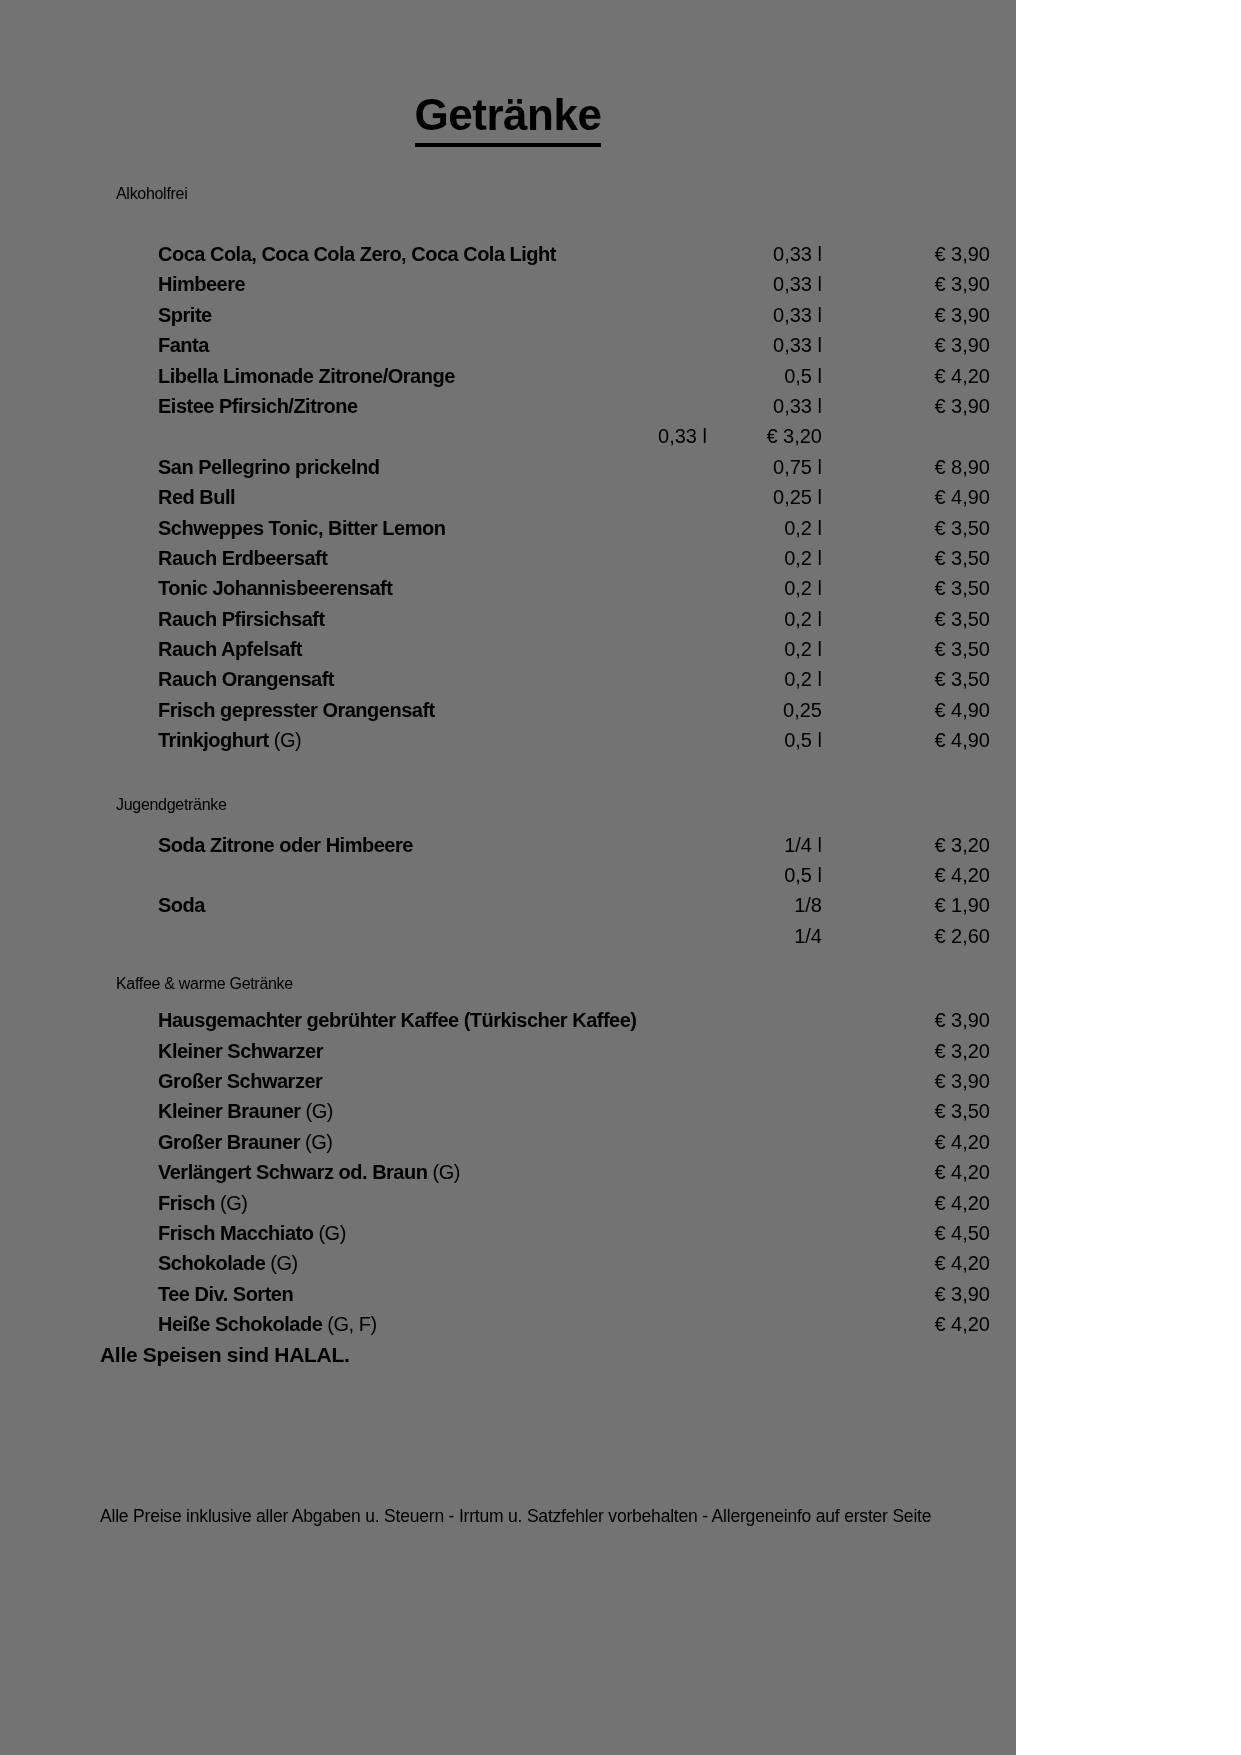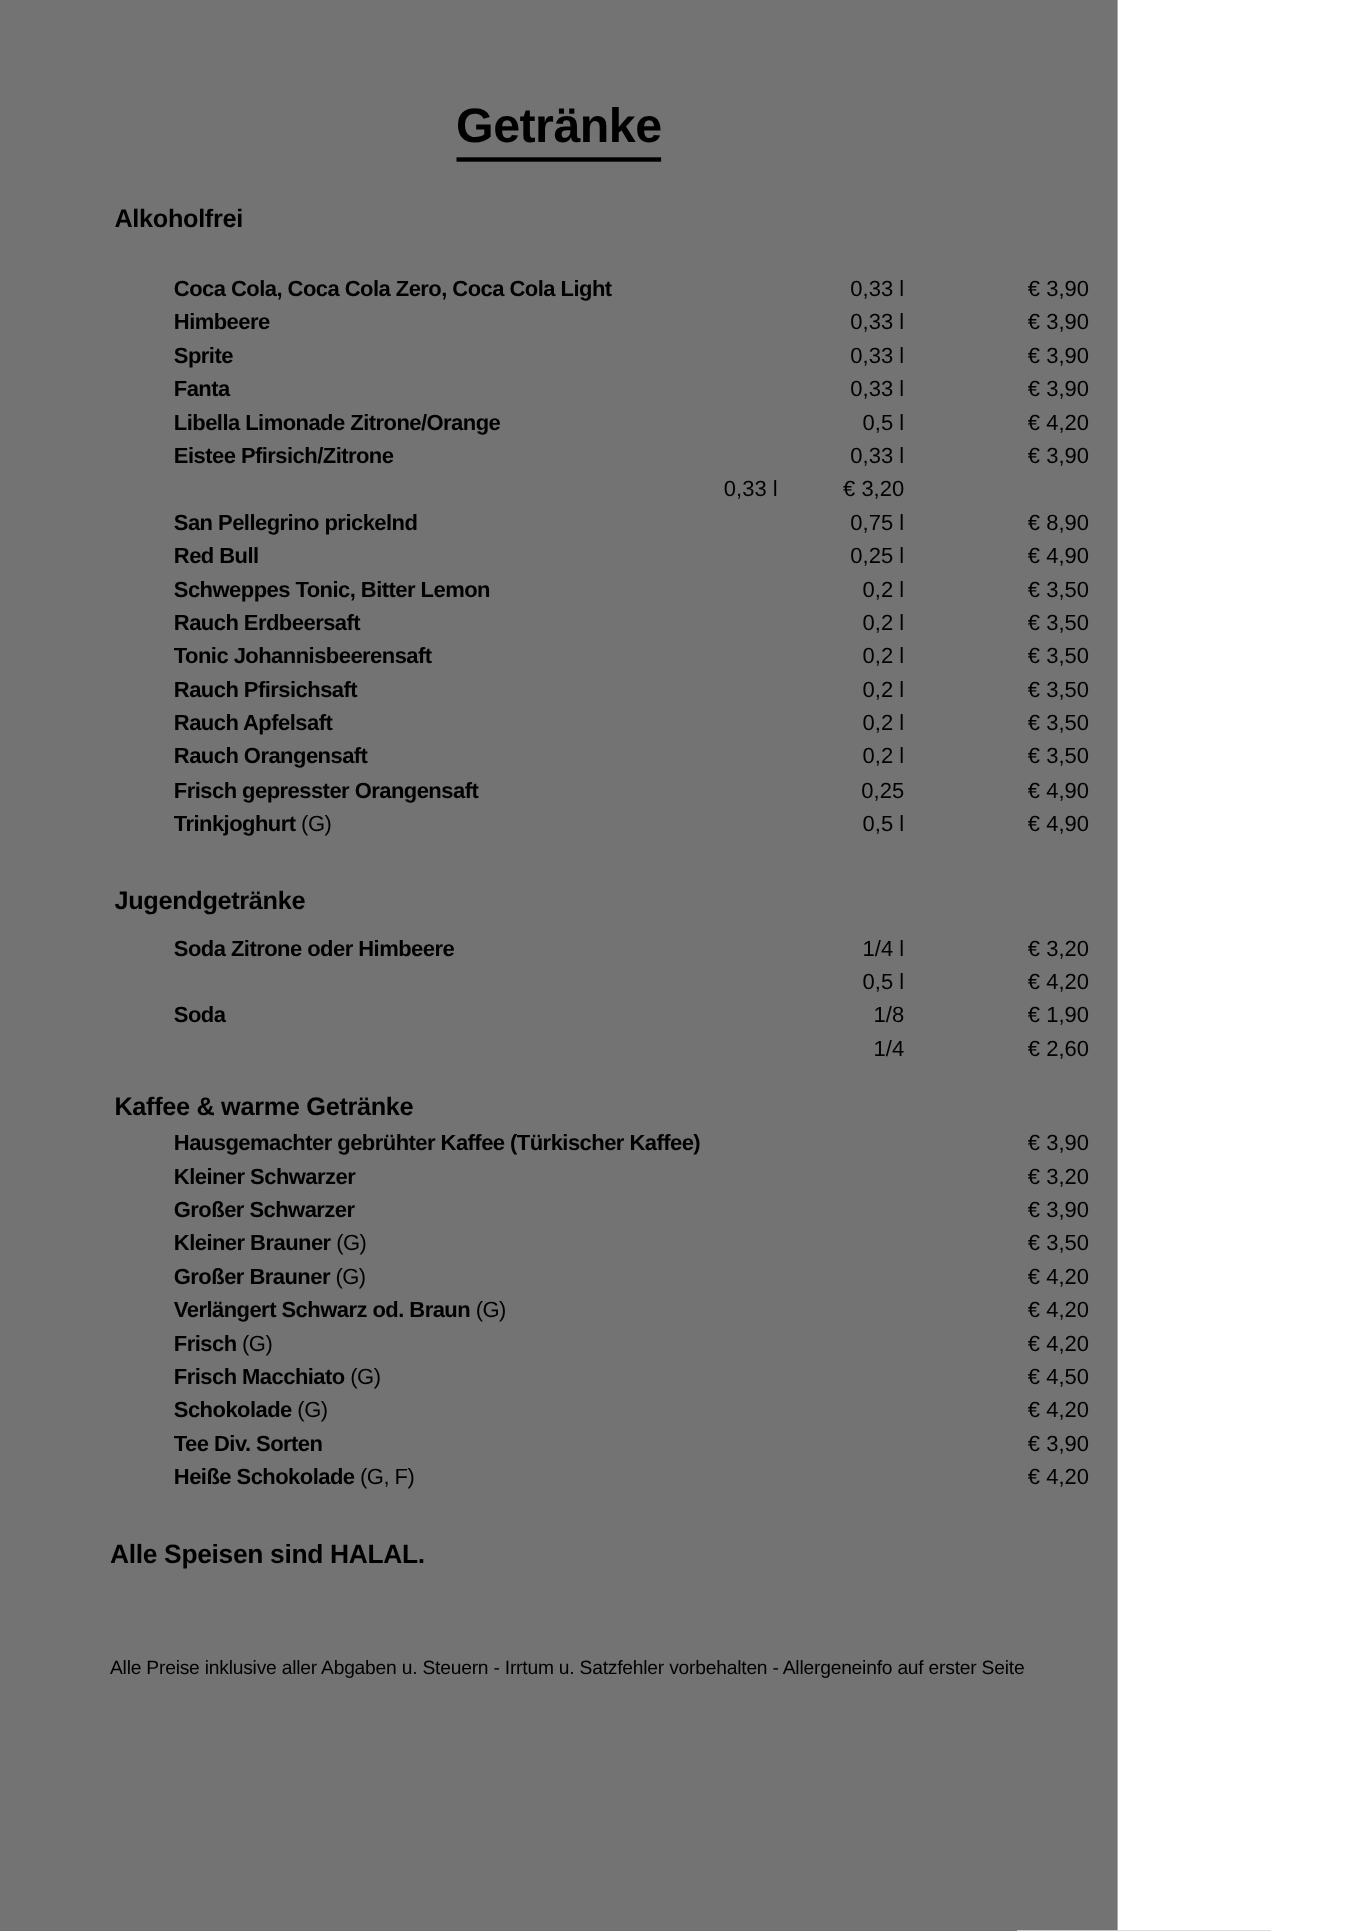--- a/index.html
+++ b/index.html
@@ -24,23 +24,23 @@
     font-weight: bold;
     letter-spacing: -0.5px;
   }
   .title .title-text {
     display: inline-block;
     border-bottom: 4px solid #000;
     padding-bottom: 3px;
   }
   .menu-section { margin: 0; }
   .section-heading {
-    margin: 4px;
-    font-size: 23px;
-    font-weight: bold;
+    margin: 16px;
+    font-size: 16px;
+    font-weight: normal;
     letter-spacing: -0.3px;
   }
   .menu-section:nth-of-type(1) .section-heading { margin-top: 38px; }
   .menu-section:nth-of-type(2) .section-heading { margin-top: 36px; }
   .menu-section:nth-of-type(3) .section-heading { margin-top: 20px; }
   .item-list { padding-left: 58px; }
   .menu-section:nth-of-type(1) .item-list { margin-top: 40px; }
   .menu-section:nth-of-type(2) .item-list { margin-top: 20px; }
   .menu-section:nth-of-type(3) .item-list { margin-top: 8px; }
   .item-row {
@@ -63,22 +63,22 @@
     white-space: nowrap;
   }
   .item-price {
     font-size: 20px;
     text-align: right;
     white-space: nowrap;
   }
   .halal-note {
     position: absolute;
     left: 100px;
-    top: 1400px;
-    font-size: 24px;
+    top: 1343px;
+    font-size: 21px;
     font-weight: bold;
     letter-spacing: -0.3px;
   }
   .disclaimer {
     position: absolute;
     left: 100px;
     top: 1506px;
     font-size: 17.5px;
     letter-spacing: -0.2px;
     text-align: right;

